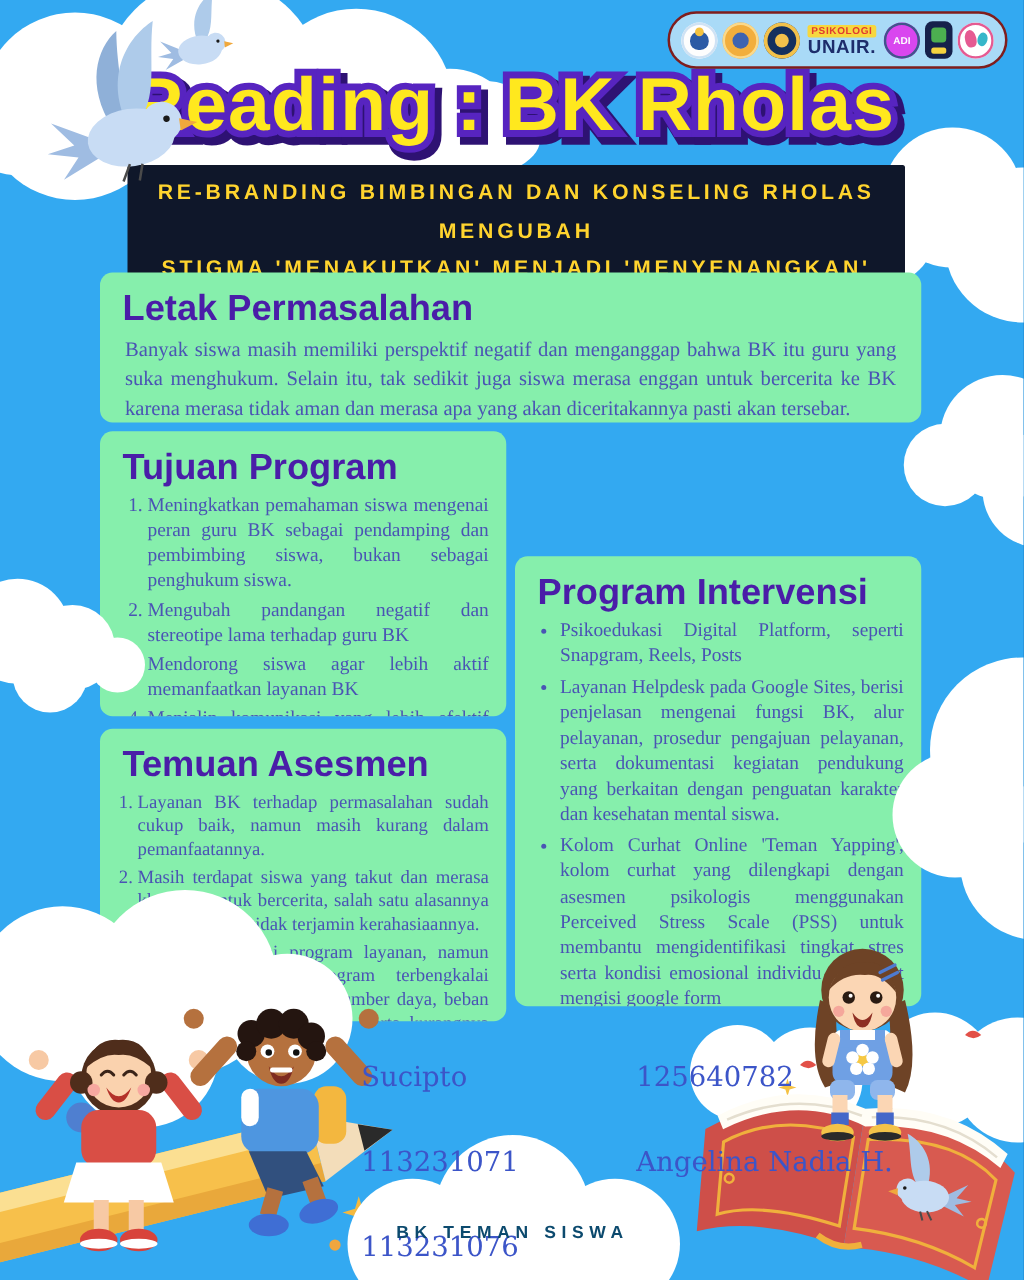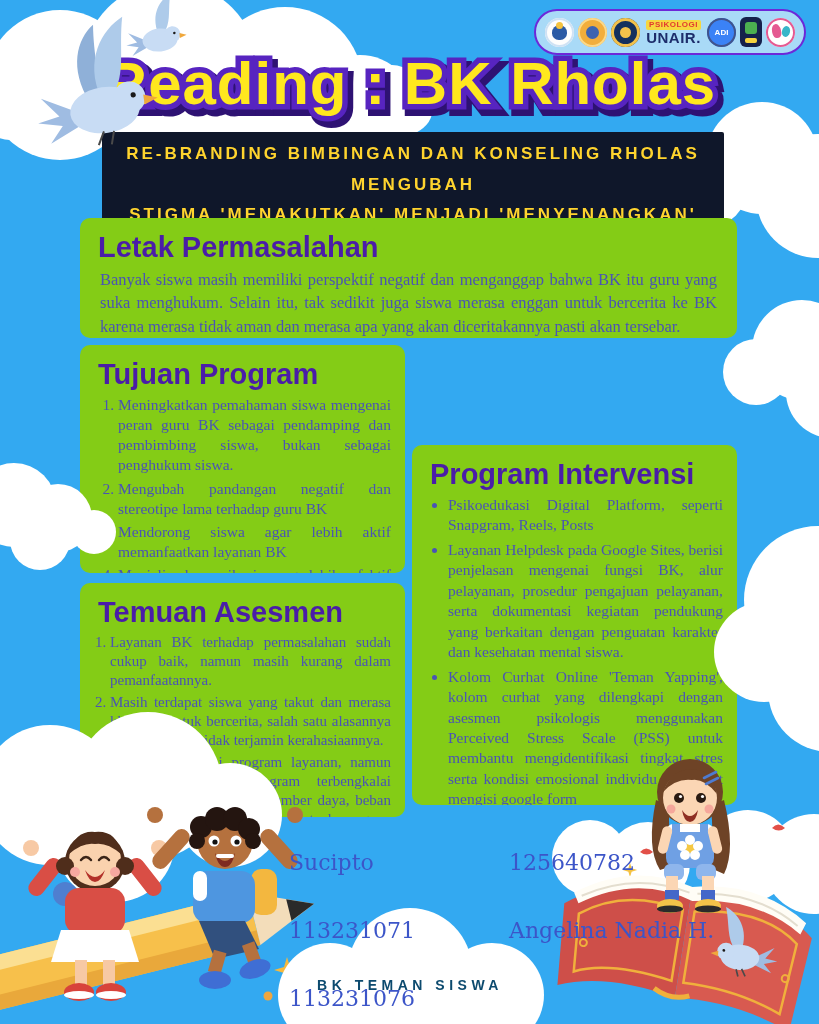--- a/index.html
+++ b/index.html
@@ -8,34 +8,34 @@
     background:#33a9f1;font-family:"Liberation Sans",sans-serif;
   }
   .art{position:absolute;inset:0;width:819px;height:1024px;pointer-events:none;}
   .art.back{z-index:1;}
   .art.front{z-index:3;}
 
   
   .logo-pill{
     position:absolute;top:9px;right:13px;z-index:4;height:42px;
     display:flex;align-items:center;gap:4px;padding:0 9px;
-    background:#a9daf7;border:2px solid #6d28d9;border-radius:23px;
+    background:#a9daf7;border:2px solid #7f1d1d;border-radius:23px;
   }
   .logo-dot{width:29px;height:29px;border-radius:50%;flex:0 0 auto;position:relative;}
   .logo-kemdikbud{background:#fdfdfd;box-shadow:inset 0 0 0 2px #cfe2f4;}
   .logo-kemdikbud::after{content:"";position:absolute;inset:7px;background:#2b5aa5;border-radius:50% 50% 45% 45%;}
   .logo-kemdikbud::before{content:"";position:absolute;left:11px;top:4px;width:7px;height:7px;background:#f4c23f;border-radius:50%;z-index:1;}
   .logo-yellow{background:#f2ae3c;box-shadow:inset 0 0 0 2px #fbd98a;}
   .logo-yellow::after{content:"";position:absolute;inset:8px;background:#3e63b0;border-radius:50%;}
   .logo-unair{background:#14305e;box-shadow:inset 0 0 0 3px #f2c14b;}
   .logo-unair::after{content:"";position:absolute;inset:9px;background:#f2c14b;border-radius:50%;}
   .logo-wordmark{display:flex;flex-direction:column;align-items:center;line-height:1;margin:0 2px;}
   .logo-wordmark .l1{font-size:8px;font-weight:bold;color:#e23b30;background:#f7d73e;padding:1px 3px;border-radius:2px;letter-spacing:.5px;}
   .logo-wordmark .l2{font-size:15px;font-weight:900;color:#1d2d6b;letter-spacing:.5px;}
-  .logo-adi{background:#3b82f6;display:flex;align-items:center;justify-content:center;
+  .logo-adi{background:#d946ef;display:flex;align-items:center;justify-content:center;
     color:#fff;font-size:8px;font-weight:bold;box-shadow:inset 0 0 0 2px #41548c;}
   .logo-badge{width:22px;height:30px;border-radius:6px;background:#15214b;position:relative;flex:0 0 auto;}
   .logo-badge::after{content:"";position:absolute;left:5px;top:5px;width:12px;height:12px;background:#4caf50;border-radius:3px;}
   .logo-badge::before{content:"";position:absolute;left:5px;bottom:4px;width:12px;height:5px;background:#f5d33f;border-radius:2px;}
   .logo-colorful{background:#ffffff;box-shadow:inset 0 0 0 2px #e55a92;}
   .logo-colorful::after{content:"";position:absolute;left:6px;top:6px;width:9px;height:14px;background:#e55a92;border-radius:50% 50% 40% 40%;transform:rotate(-12deg);}
   .logo-colorful::before{content:"";position:absolute;right:5px;top:8px;width:8px;height:11px;background:#37b6c9;border-radius:50%;transform:rotate(14deg);}
 
   .title-wrap{position:absolute;left:0;top:36px;width:819px;height:96px;z-index:2;}
   .title-wrap text{
@@ -43,21 +43,21 @@
   }
   .banner{
     position:absolute;left:102px;top:132px;width:610px;z-index:2;
     background:#0f172a;border-radius:2px;
     color:#ffd42e;font-weight:bold;font-size:17px;letter-spacing:3px;
     text-align:center;line-height:1.8;padding:7px 6px 8px;
   }
 
   
   .card{
-    position:absolute;z-index:2;background:#84cc16;border-radius:10px;overflow:hidden;
+    position:absolute;z-index:2;background:#86efac;border-radius:10px;overflow:hidden;
   }
   .card h2{
     margin:13px 18px 4px;color:#4a1da8;font-size:29px;font-weight:800;
     font-family:"Liberation Sans",sans-serif;letter-spacing:0;
   }
   .card .body, .card li{
     font-family:"Liberation Serif",serif;color:#4a54b4;text-align:justify;
   }
   .card .body{font-size:16.5px;line-height:1.42;margin:2px 20px 10px;}
   .card ol{margin:4px 14px 8px 0;padding-left:38px;}

